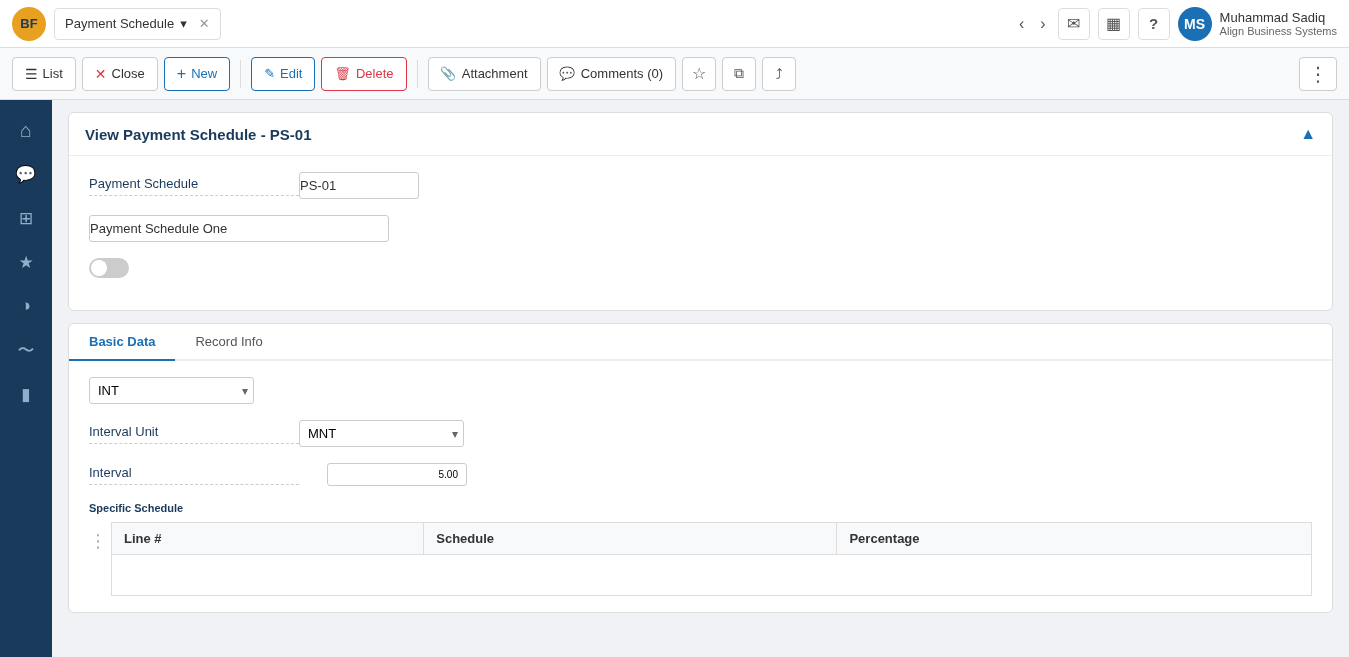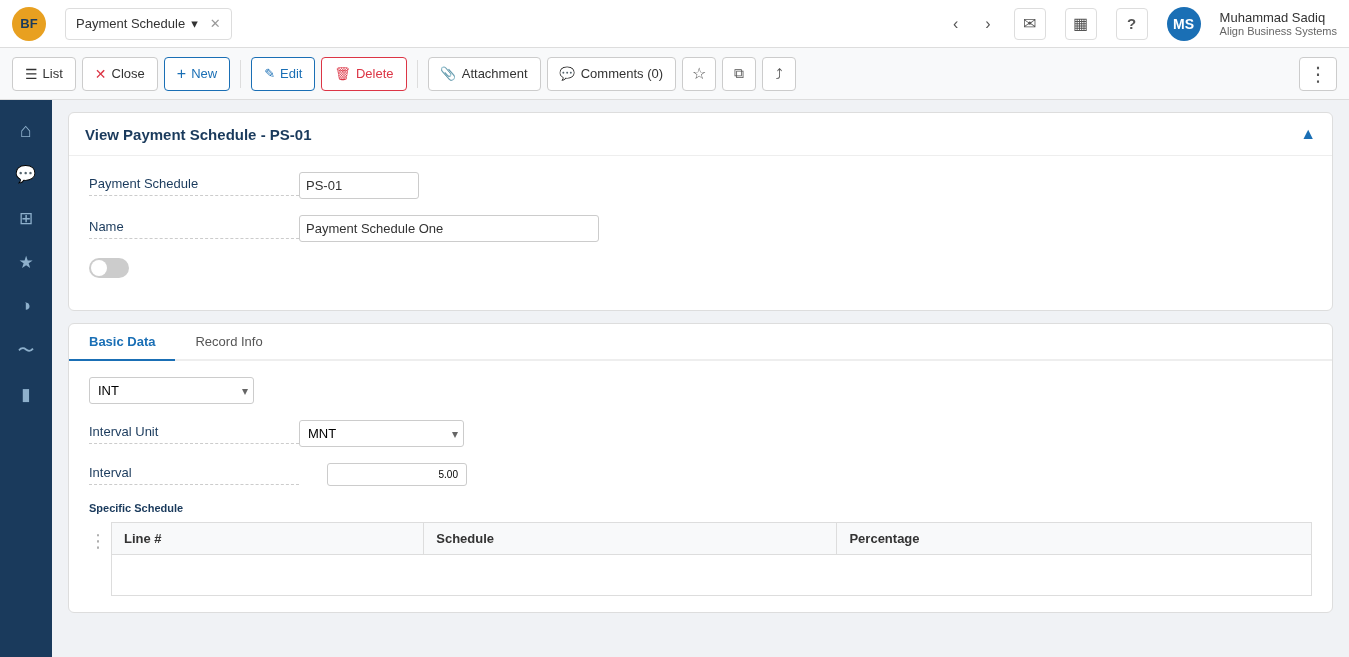--- a/index.html
+++ b/index.html
@@ -6,21 +6,21 @@
     body { font-family: Arial, sans-serif; font-size: 13px; background: #f0f2f5; color: #333; height: 657px; overflow: hidden; display: flex; flex-direction: column; }
 
     
     .top-nav {
       display: flex;
       align-items: center;
       background: #fff;
       border-bottom: 1px solid #ddd;
       height: 48px;
       padding: 0 12px;
-      gap: 19px;
+      gap: 8px;
     }
     .logo-circle {
       width: 34px; height: 34px; background: #e8a020; border-radius: 50%;
       display: flex; align-items: center; justify-content: center;
       font-weight: bold; color: #1a3a5c; font-size: 13px; flex-shrink: 0;
     }
     .tab-item {
       display: flex; align-items: center; gap: 6px;
       background: #fff; border: 1px solid #ddd; border-radius: 4px;
       padding: 4px 10px; font-size: 13px; color: #333; cursor: pointer;
@@ -88,21 +88,21 @@
     .collapse-btn { color: #1a6fb5; cursor: pointer; font-size: 16px; }
     .view-card-body { padding: 16px 20px; }
 
     
     .form-row { display: flex; align-items: center; margin-bottom: 16px; }
     .form-label {
       width: 210px; flex-shrink: 0; color: #1a3a5c; font-size: 13px;
       border-bottom: 1px dashed #ccc; padding-bottom: 4px;
     }
     .form-input {
-      border: 1px solid #ccc; border-radius: 3px; padding: 5px 6px;
+      border: 1px solid #ccc; border-radius: 3px; padding: 5px 0;
       font-size: 13px; color: #333; background: #fff;
     }
     .form-input.short { width: 120px; }
     .form-input.medium { width: 300px; }
     .toggle-wrap { display: flex; align-items: center; }
     .toggle {
       width: 40px; height: 20px; background: #ccc; border-radius: 10px;
       position: relative; cursor: pointer;
     }
     .toggle::after {
@@ -241,21 +241,20 @@
       <div class="view-card-header">
         <span class="view-card-title">View Payment Schedule - PS-01</span>
         <span class="collapse-btn">▲</span>
       </div>
       <div class="view-card-body">
         <div class="form-row">
           <div class="form-label">Payment Schedule</div>
           <input class="form-input short" type="text" readonly="" style="width: 120px;" value="PS-01">
         </div>
         <div class="form-row">
-          <div class="form-label">Name</div>
           <input class="form-input medium" type="text" readonly="" value="Payment Schedule One" style="">
         </div>
         <div class="form-row">
           <div class="toggle-wrap">
             <div class="toggle"></div>
           </div>
         </div>
       </div>
     </div>
 

